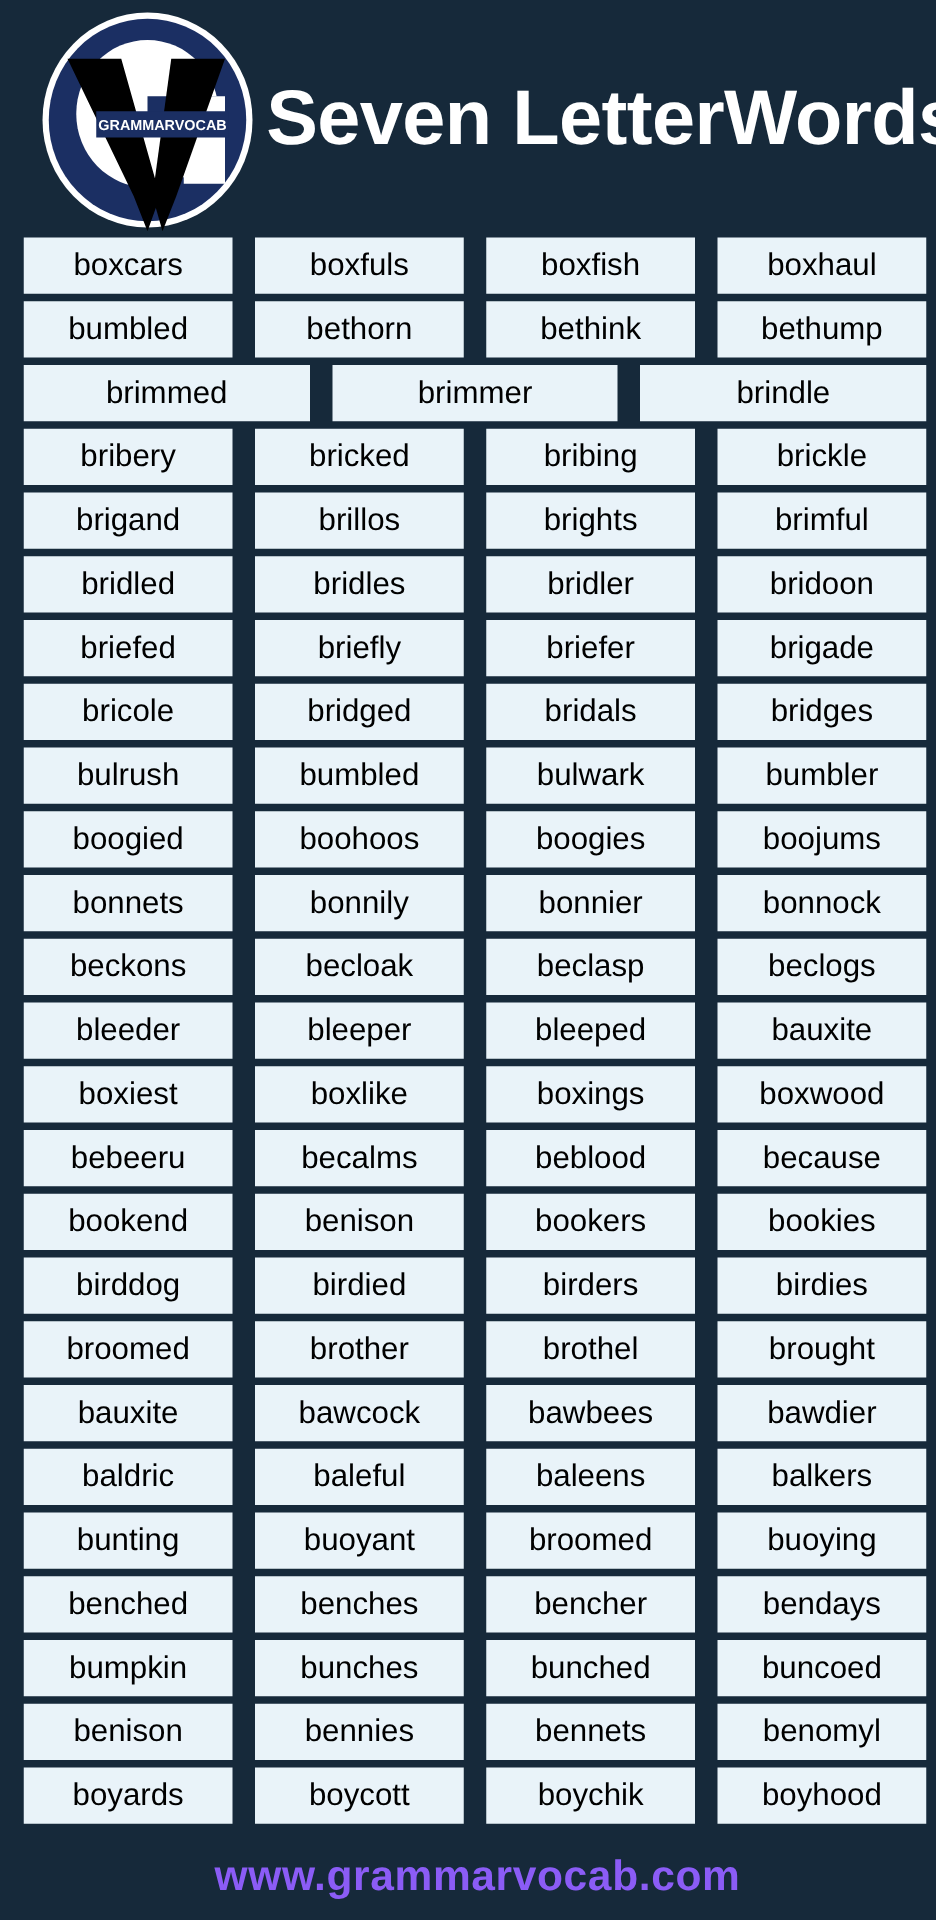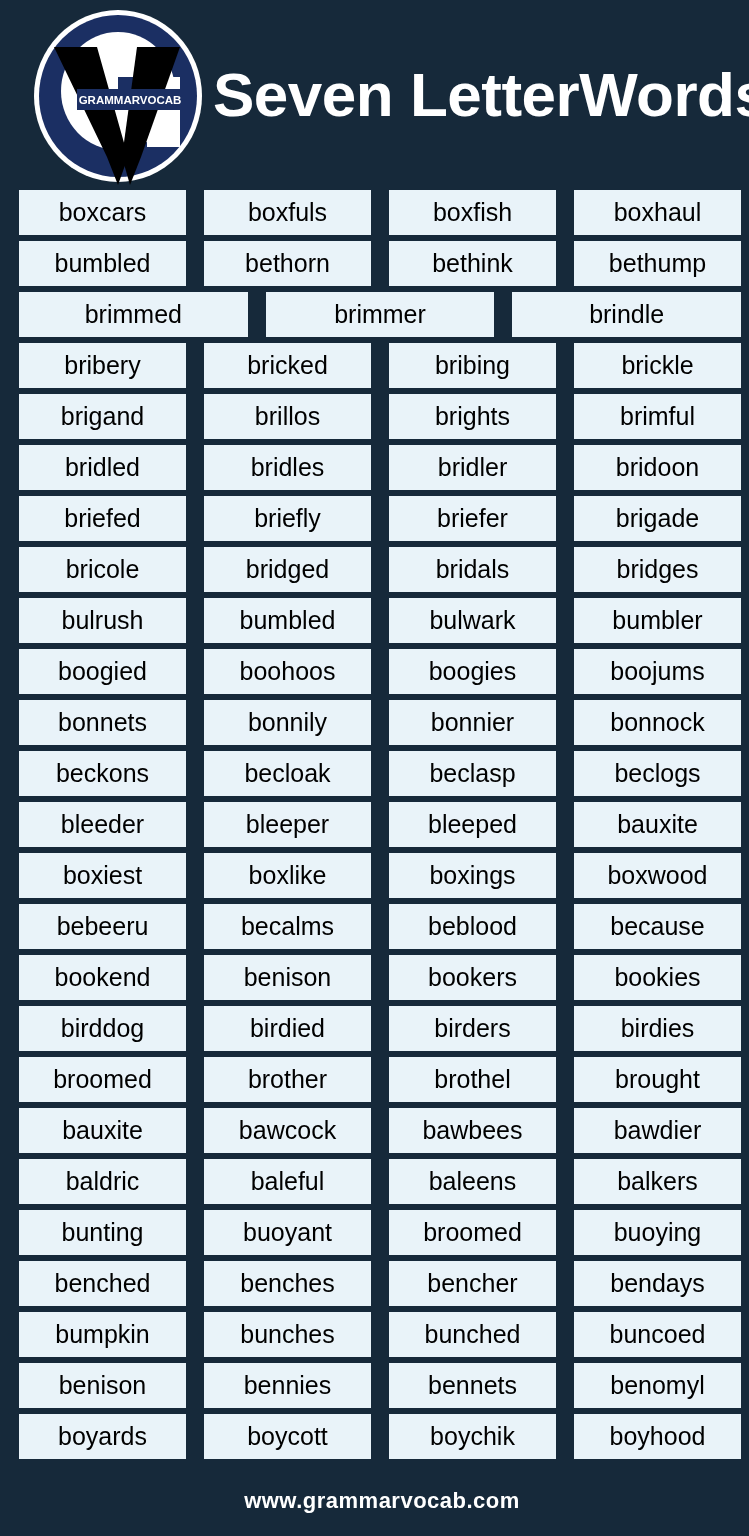--- a/index.html
+++ b/index.html
@@ -97,24 +97,24 @@
   
   .footer {
     flex: 0 0 auto;
     height: 72px;
     display: flex;
     align-items: center;
     justify-content: center;
   }
 
   .footer-text {
-    color: #ffffff;
+    color: #8b5cf6;
     font-family: "Liberation Sans", sans-serif;
     font-weight: bold;
-    font-size: 22px;
+    font-size: 34px;
     letter-spacing: 0.5px;
     white-space: nowrap;
   }
 </style>
 </head>
 <body>
 
 <div class="page">
 
   <div class="header">

